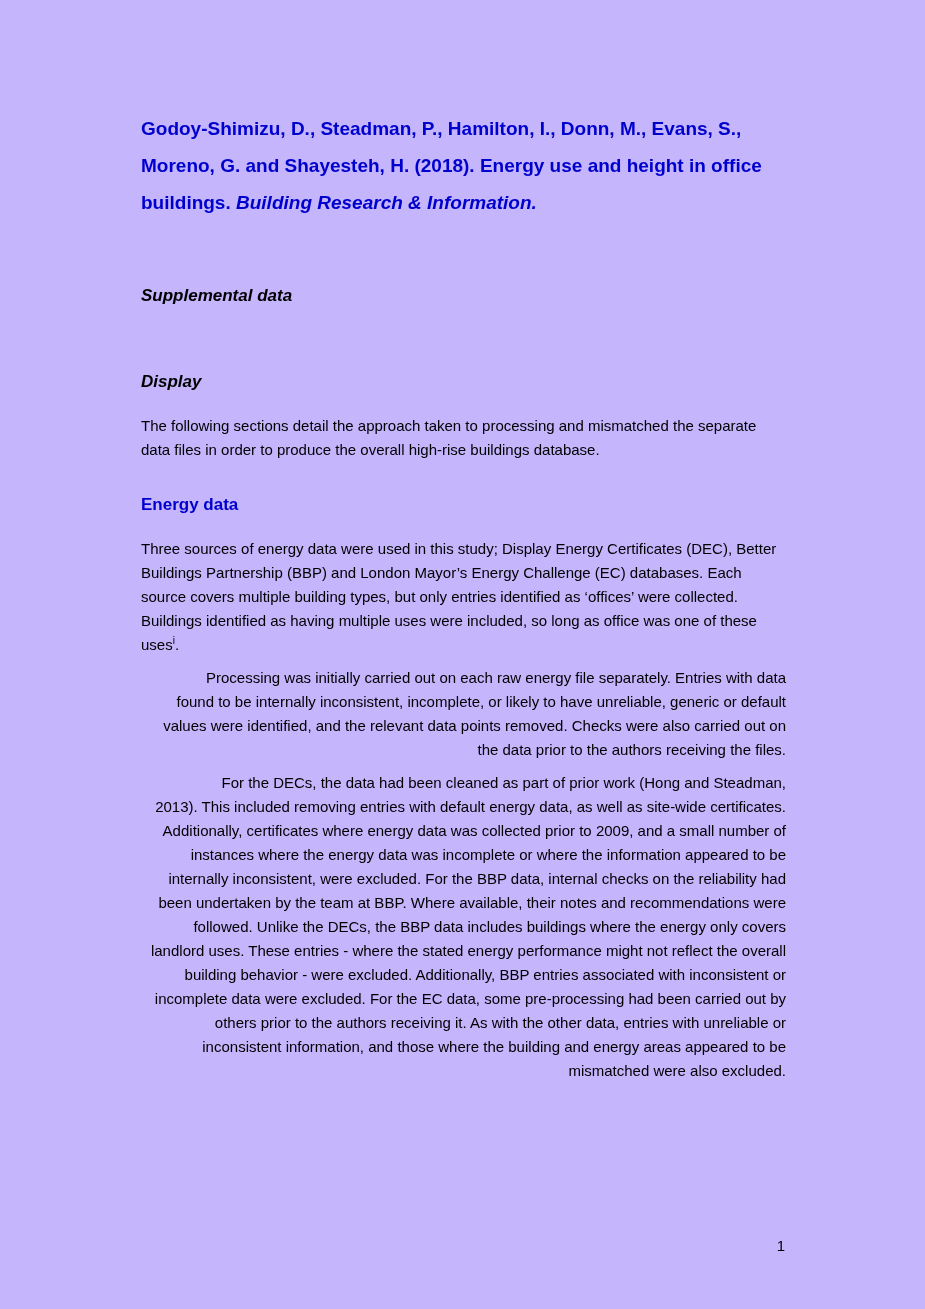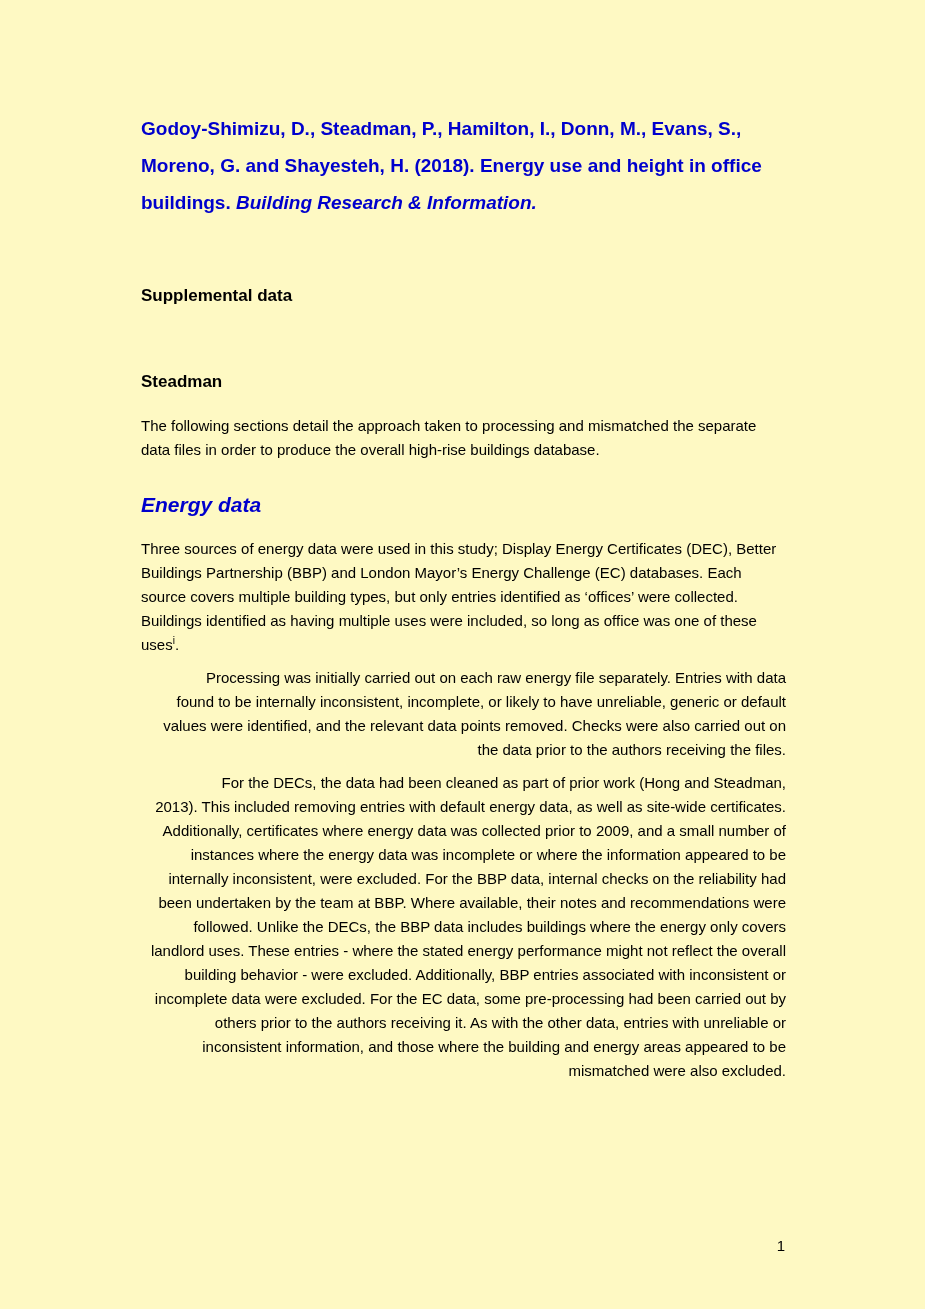--- a/index.html
+++ b/index.html
@@ -14,51 +14,51 @@
     font-family: "Liberation Sans", "DejaVu Sans", sans-serif;
     color: #000000;
     -webkit-font-smoothing: antialiased;
   }
   .page {
     position: absolute;
     top: 0;
     left: 0;
     width: 925px;
     height: 1309px;
-    background: #fef9c3;
+    background: #c4b5fd;
     box-sizing: border-box;
     padding: 110px 139px 0 141px;
   }
   .citation {
     font-size: 19px;
     font-weight: bold;
     line-height: 37px;
     color: var(--accent-blue, #0000CD);
     margin: 0;
   }
   .citation .journal {
     font-style: italic;
   }
   h2.doc-heading {
     font-size: 17px;
     font-weight: bold;
     color: #000000;
     line-height: 22px;
     margin: 0;
+    font-style: italic;
   }
   .h-supplemental {
     margin-top: 64px !important;
   }
   .h-appendix {
     margin-top: 64px !important;
   }
   h3.sub-heading {
-    font-size: 21px;
+    font-size: 17px;
     font-weight: bold;
-    font-style: italic;
     color: var(--accent-blue, #0000CD);
     line-height: 22px;
     margin: 32px 0 0 0;
   }
   p.body-text {
     font-size: 15px;
     line-height: 24px;
     margin: 9px 0 0 0;
     color: #000000;
   }
@@ -85,21 +85,21 @@
 </style>
 </head>
 <body>
 
 <div class="page">
 
   <h1 class="citation"><span>Godoy-Shimizu, D., Steadman, P., Hamilton, I., Donn, M., Evans, S., Moreno, G. and Shayesteh, H. (2018). Energy use and height in office buildings. </span><span class="journal">Building Research &amp; Information.</span></h1>
 
   <h2 class="doc-heading h-supplemental">Supplemental data</h2>
 
-  <h2 class="doc-heading h-appendix">Steadman</h2>
+  <h2 class="doc-heading h-appendix">Display</h2>
 
   <p class="body-text after-heading">The following sections detail the approach taken to processing and mismatched the separate data files in order to produce the overall high-rise buildings database.</p>
 
   <h3 class="sub-heading">Energy data</h3>
 
   <p class="body-text after-heading"><span>Three sources of energy data were used in this study; Display Energy Certificates (DEC), Better Buildings Partnership (BBP) and London Mayor’s Energy Challenge (EC) databases. Each source covers multiple building types, but only entries identified as ‘offices’ were collected. Buildings identified as having multiple uses were included, so long as office was one of these uses</span><sup class="endnote">i</sup><span>.</span></p>
 
   <p class="body-text indent">Processing was initially carried out on each raw energy file separately. Entries with data found to be internally inconsistent, incomplete, or likely to have unreliable, generic or default values were identified, and the relevant data points removed. Checks were also carried out on the data prior to the authors receiving the files.</p>
 
   <p class="body-text indent">For the DECs, the data had been cleaned as part of prior work (Hong and Steadman, 2013). This included removing entries with default energy data, as well as site-wide certificates. Additionally, certificates where energy data was collected prior to 2009, and a small number of instances where the energy data was incomplete or where the information appeared to be internally inconsistent, were excluded. For the BBP data, internal checks on the reliability had been undertaken by the team at BBP. Where available, their notes and recommendations were followed. Unlike the DECs, the BBP data includes buildings where the energy only covers landlord uses. These entries - where the stated energy performance might not reflect the overall building behavior - were excluded. Additionally, BBP entries associated with inconsistent or incomplete data were excluded. For the EC data, some pre-processing had been carried out by others prior to the authors receiving it. As with the other data, entries with unreliable or inconsistent information, and those where the building and energy areas appeared to be mismatched were also excluded.</p>

